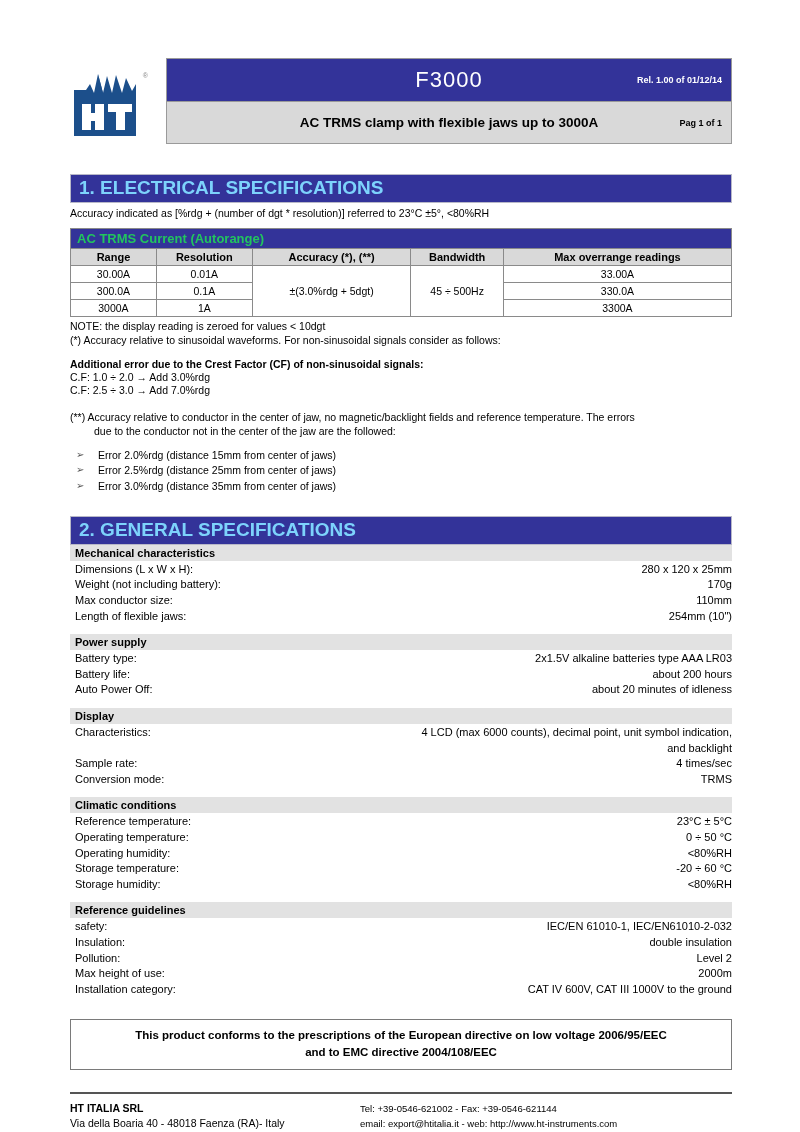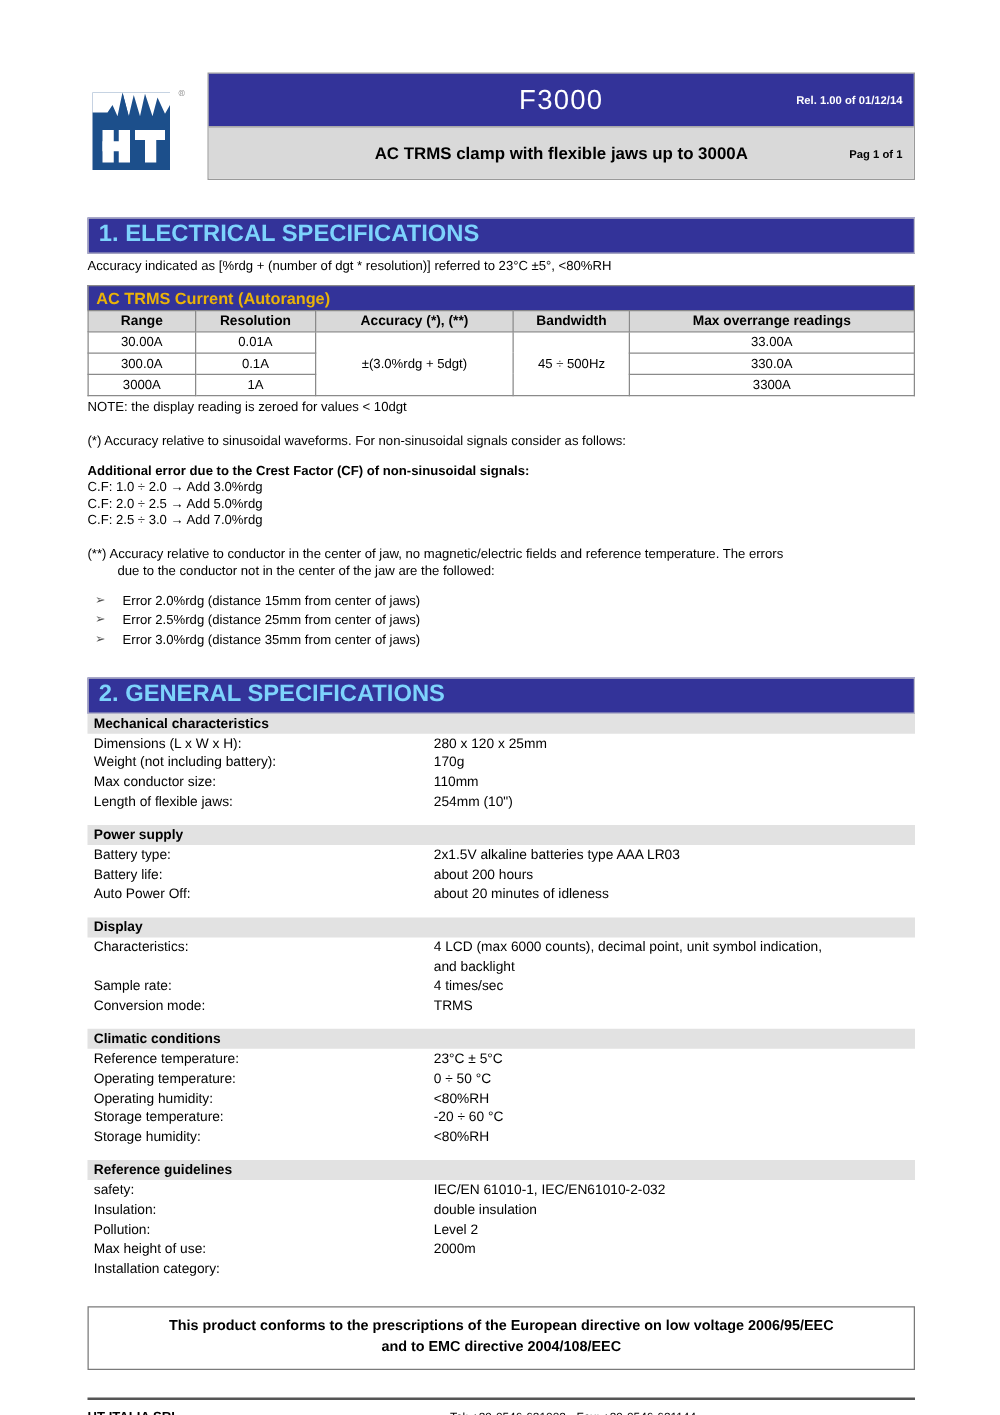--- a/index.html
+++ b/index.html
@@ -122,21 +122,21 @@
 
   .accuracy-note {
     font-size: 10.5px;
     margin-top: 4px;
     margin-bottom: 9px;
   }
 
   
   .tbl-title {
     background: #333399;
-    color: #eab308;
+    color: #22c55e;
     font-size: 13px;
     font-weight: bold;
     padding: 2px 0 2px 6px;
     border: 1px solid #8a8a8a;
     border-bottom: none;
   }
   table.spec {
     border-collapse: collapse;
     width: 100%;
     font-size: 10.5px;
@@ -155,21 +155,21 @@
   .col-range { width: 13%; }
   .col-res { width: 14.5%; }
   .col-acc { width: 24%; }
   .col-bw { width: 14%; }
   .col-over { width: 34.5%; }
 
   .note-line {
     font-size: 10.5px;
     margin-top: 3px;
   }
-  .note-line.tight { margin-top: 15px; }
+  .note-line.tight { margin-top: 2px; }
 
   .bold-head {
     font-size: 10.5px;
     font-weight: bold;
     margin-top: 12px;
   }
   .cf-line {
     font-size: 10.5px;
     margin-top: 1px;
   }
@@ -215,20 +215,21 @@
     font-size: 11px;
     line-height: 1.42;
     padding-left: 5px;
   }
   .srow .lbl {
     width: 272px;
     flex: 0 0 272px;
   }
   .srow .val {
     flex: 1 1 auto;
+    text-align: right;
   }
   .val .cont { display: block; }
 
   
   .conform {
     border: 1px solid #7a7a7a;
     margin-top: 22px;
     padding: 7px 12px 8px 12px;
     text-align: center;
     font-size: 11.5px;
@@ -320,25 +321,24 @@
           <td>3300A</td>
         </tr>
       </tbody>
     </table>
 
     <div class="note-line">NOTE: the display reading is zeroed for values &lt; 10dgt</div>
     <div class="note-line tight">(*) Accuracy relative to sinusoidal waveforms. For non-sinusoidal signals consider as follows:</div>
 
     <div class="bold-head">Additional error due to the Crest Factor (CF) of non-sinusoidal signals:</div>
     <div class="cf-line">C.F: 1.0 ÷ 2.0 → Add 3.0%rdg</div>
-    <div class="cf-line">C.F: 2.0 ÷ 2.5 → Add 5.0%rdg</div>
     <div class="cf-line">C.F: 2.5 ÷ 3.0 → Add 7.0%rdg</div>
 
     <div class="para">
-      <span>(**) Accuracy relative to conductor in the center of jaw, no magnetic/electric fields and reference temperature. The errors</span>
+      <span>(**) Accuracy relative to conductor in the center of jaw, no magnetic/backlight fields and reference temperature. The errors</span>
       <span class="indent">due to the conductor not in the center of the jaw are the followed:</span>
     </div>
 
     <div class="bullets">
       <div class="bullet-row">
         <span class="bullet-mark">➢</span>
         <span>Error 2.0%rdg (distance 15mm from center of jaws)</span>
       </div>
       <div class="bullet-row">
         <span class="bullet-mark">➢</span>
@@ -444,20 +444,21 @@
       <div class="srow">
         <span class="lbl">Pollution:</span>
         <span class="val">Level 2</span>
       </div>
       <div class="srow">
         <span class="lbl">Max height of use:</span>
         <span class="val">2000m</span>
       </div>
       <div class="srow">
         <span class="lbl">Installation category:</span>
+        <span class="val">CAT IV 600V, CAT III 1000V to the ground</span>
       </div>
     </div>
 
     <div class="conform">
       <div>This product conforms to the prescriptions of the European directive on low voltage 2006/95/EEC</div>
       <div>and to EMC directive 2004/108/EEC</div>
     </div>
 
     <div class="foot-rule"></div>
     <div class="footer">

